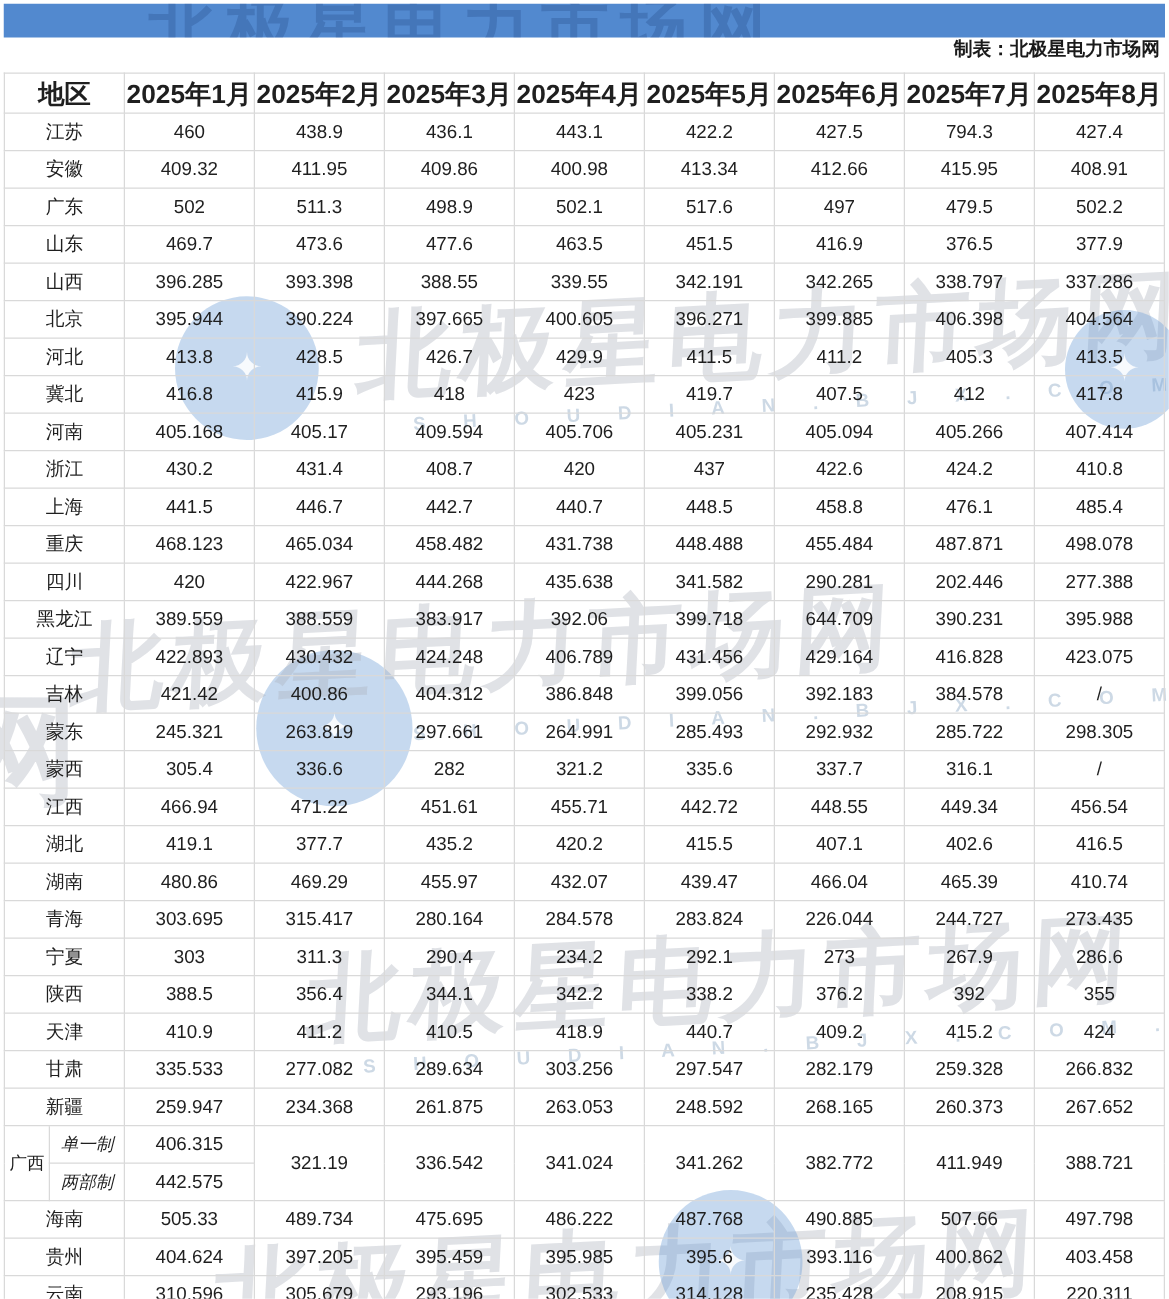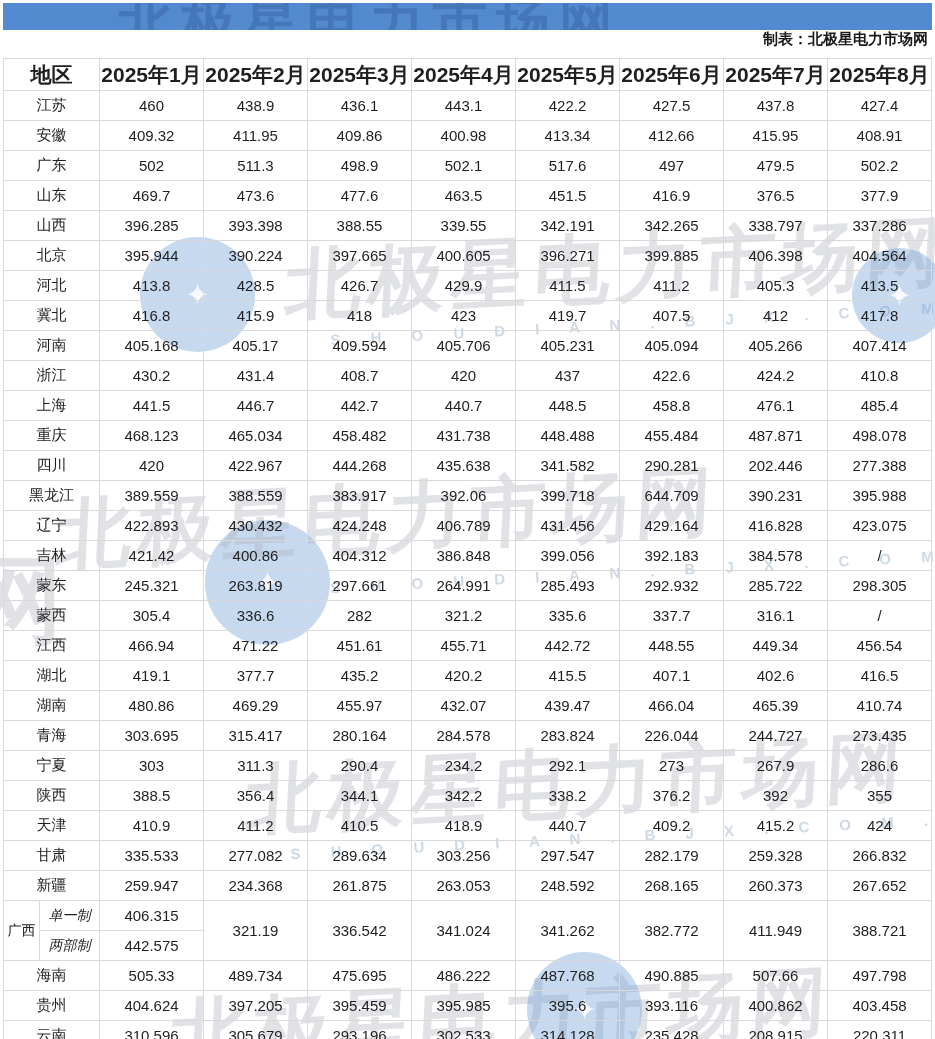--- a/index.html
+++ b/index.html
@@ -123,21 +123,21 @@
       </thead>
       <tbody>
           <tr>
             <td class="region" colspan="2">江苏</td>
             <td>460</td>
             <td>438.9</td>
             <td>436.1</td>
             <td>443.1</td>
             <td>422.2</td>
             <td>427.5</td>
-            <td>437.8</td>
+            <td>794.3</td>
             <td>427.4</td>
           </tr>
           <tr>
             <td class="region" colspan="2">安徽</td>
             <td>409.32</td>
             <td>411.95</td>
             <td>409.86</td>
             <td>400.98</td>
             <td>413.34</td>
             <td>412.66</td>

